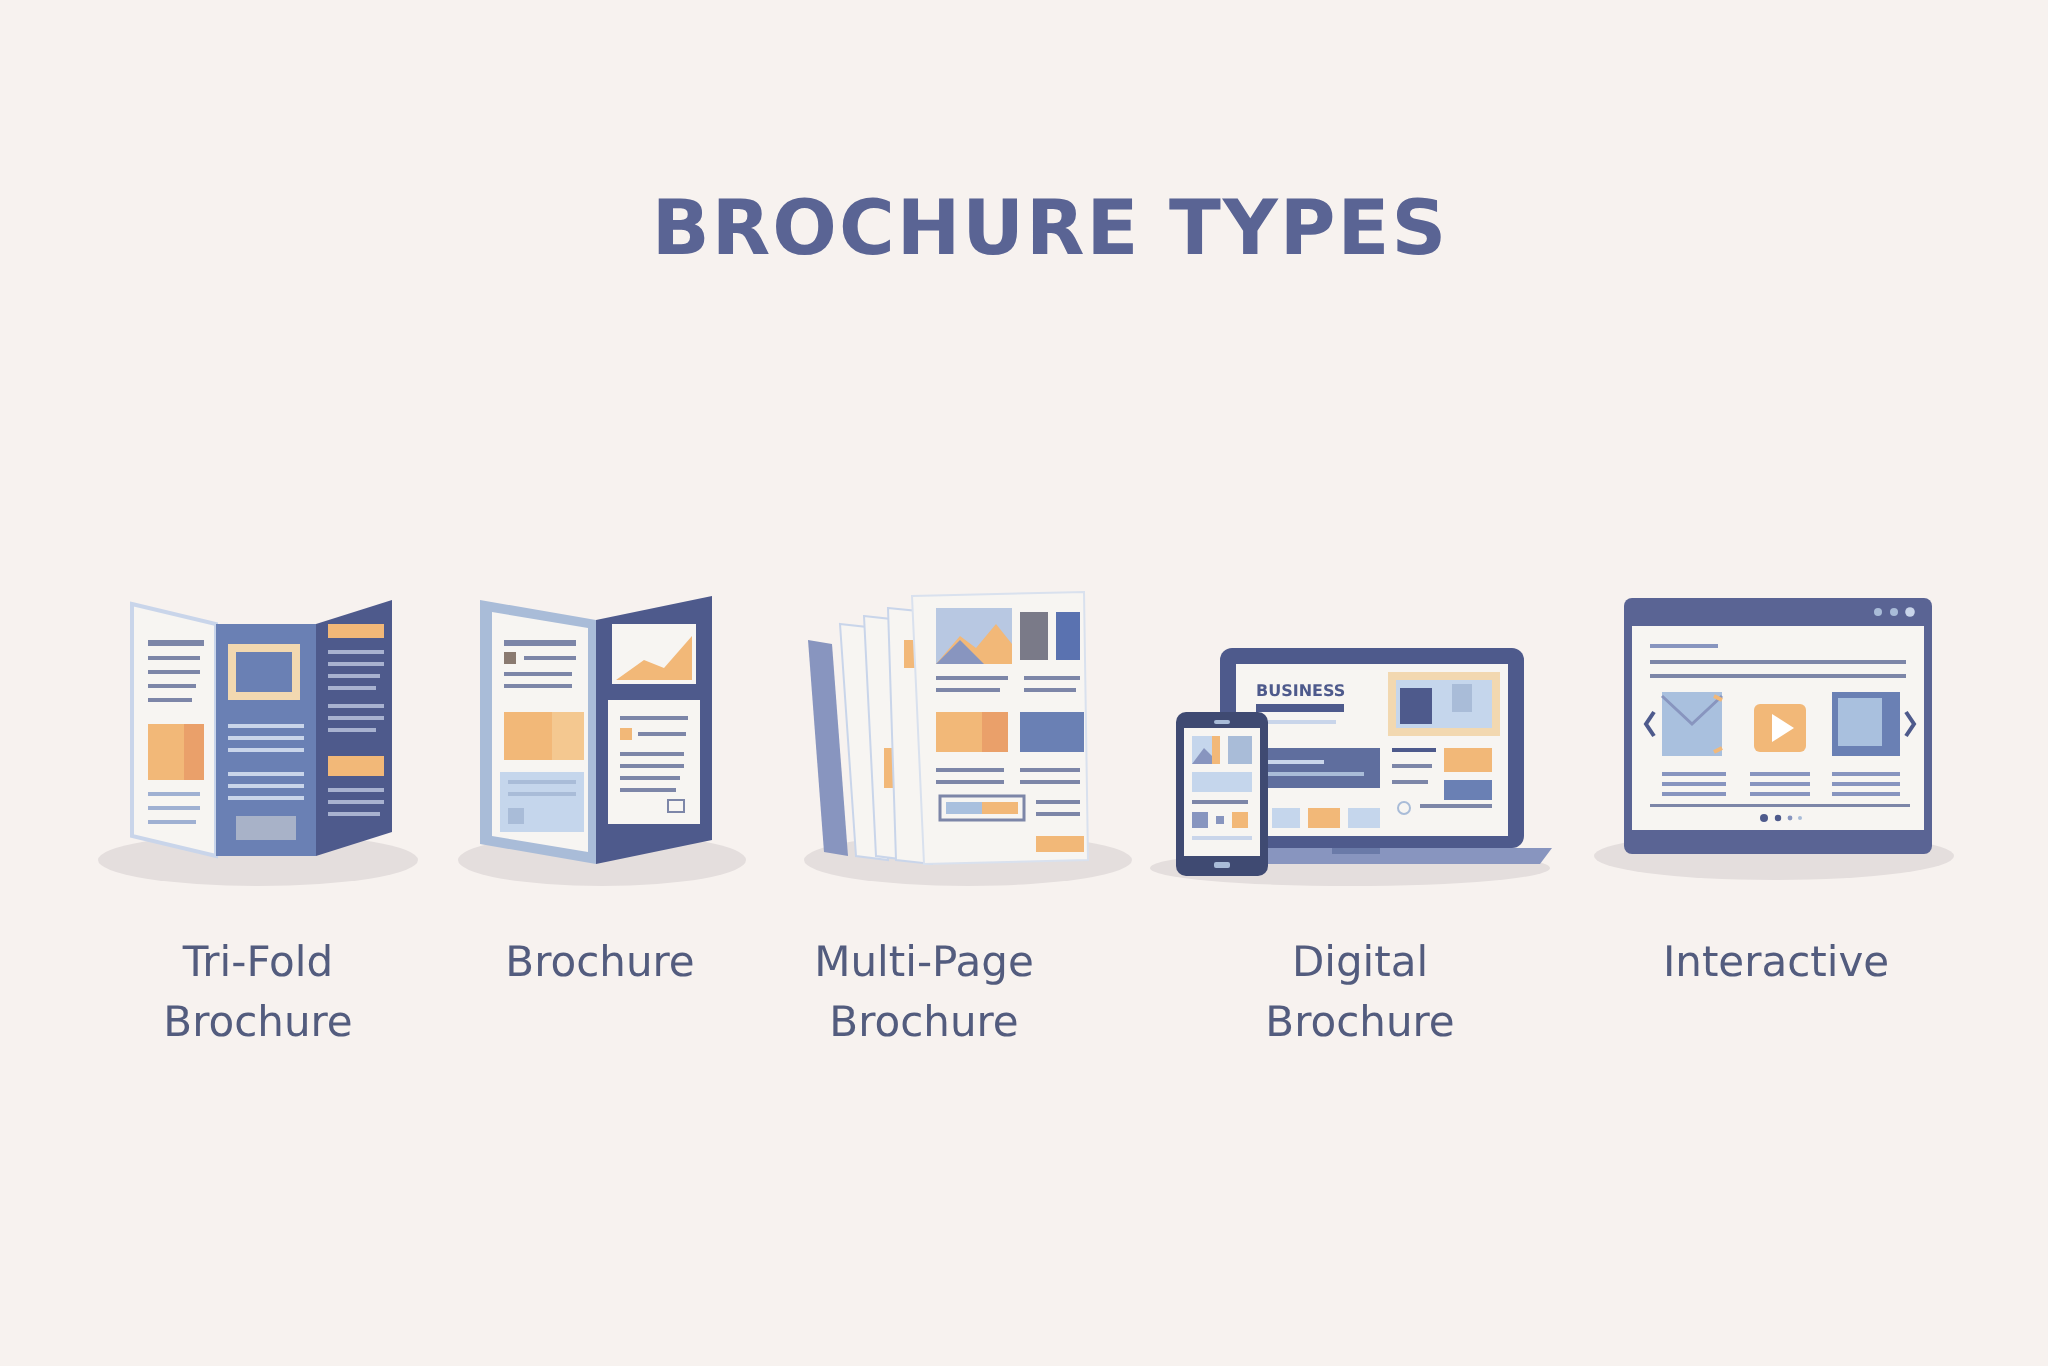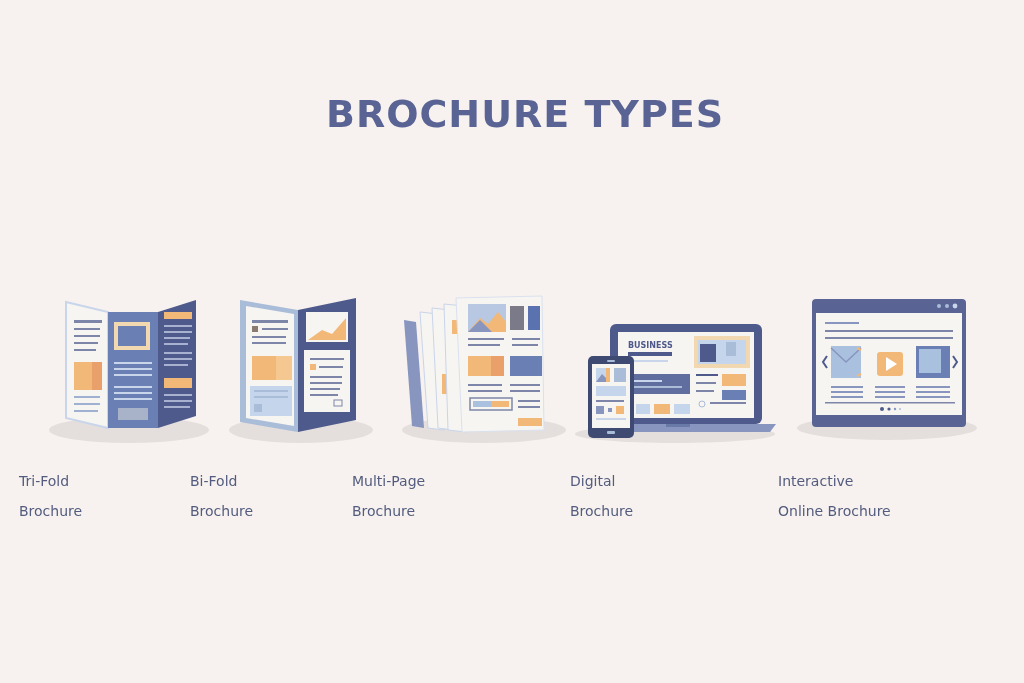--- a/index.html
+++ b/index.html
@@ -11,22 +11,22 @@
     }
     .title {
       position:absolute; left:0; top:92px; width:1024px; text-align:center;
       font-size:38px; font-weight:bold; letter-spacing:1px;
       color:#5a6494;
       padding-left:13px;
     }
     .item { position:absolute; top:290px; }
     .illus { position:absolute; left:0; top:0; }
     .caption {
-      position:absolute; top:466px; width:220px; 
-      font-size:14px; line-height:30px; color:#535c7e;
+      position:absolute; top:466px; width:220px; text-align:center;
+      font-size:21px; line-height:30px; color:#535c7e;
     }
     .caption span { display:block; }
   </style>
 </head>
 <body>
 
 <div class="title">BROCHURE TYPES</div>
 
 <div class="item" style="left:44px;">
   <svg class="illus" width="170" height="160" viewBox="0 0 170 160">
@@ -100,21 +100,20 @@
     <rect x="84" y="74" width="6" height="6" fill="#f2b878"></rect>
     <rect x="93" y="76" width="24" height="2" fill="#7d86a8"></rect>
     <rect x="84" y="86" width="32" height="2" fill="#7d86a8"></rect>
     <rect x="84" y="92" width="32" height="2" fill="#7d86a8"></rect>
     <rect x="84" y="98" width="30" height="2" fill="#7d86a8"></rect>
     <rect x="84" y="104" width="28" height="2" fill="#7d86a8"></rect>
     <rect x="108" y="110" width="8" height="6" fill="none" stroke="#7d86a8" stroke-width="1"></rect>
   </svg>
 </div>
 <div class="caption" style="left:190px;">
-  <span>Bi-Fold</span>
   <span>Brochure</span>
 </div>
 
 <div class="item" style="left:392px;">
   <svg class="illus" width="180" height="160" viewBox="0 0 180 160">
     <ellipse cx="92" cy="140" rx="82" ry="13" fill="#e4dedd"></ellipse>
     <polygon points="12,30 24,32 32,138 20,136" fill="#8895bf"></polygon>
     <polygon points="28,22 46,24 52,140 36,138" fill="#f7f5f2" stroke="#c9d5ea" stroke-width="1"></polygon>
     <polygon points="40,18 58,20 62,140 46,138" fill="#f7f5f2" stroke="#c9d5ea" stroke-width="1"></polygon>
     <rect x="50" y="84" width="6" height="20" fill="#f2b878"></rect>
@@ -238,14 +237,13 @@
     <rect x="30" y="110" width="130" height="1.5" fill="#7d86a8"></rect>
 
     <circle cx="87" cy="117" r="2" fill="#4e5a8c"></circle>
     <circle cx="94" cy="117" r="1.6" fill="#4e5a8c"></circle>
     <circle cx="100" cy="117" r="1.2" fill="#8895bf"></circle>
     <circle cx="105" cy="117" r="1" fill="#a9bcd8"></circle>
   </svg>
 </div>
 <div class="caption" style="left:778px;">
   <span>Interactive</span>
-  <span>Online Brochure</span>
 </div>
 
 </body></html>

